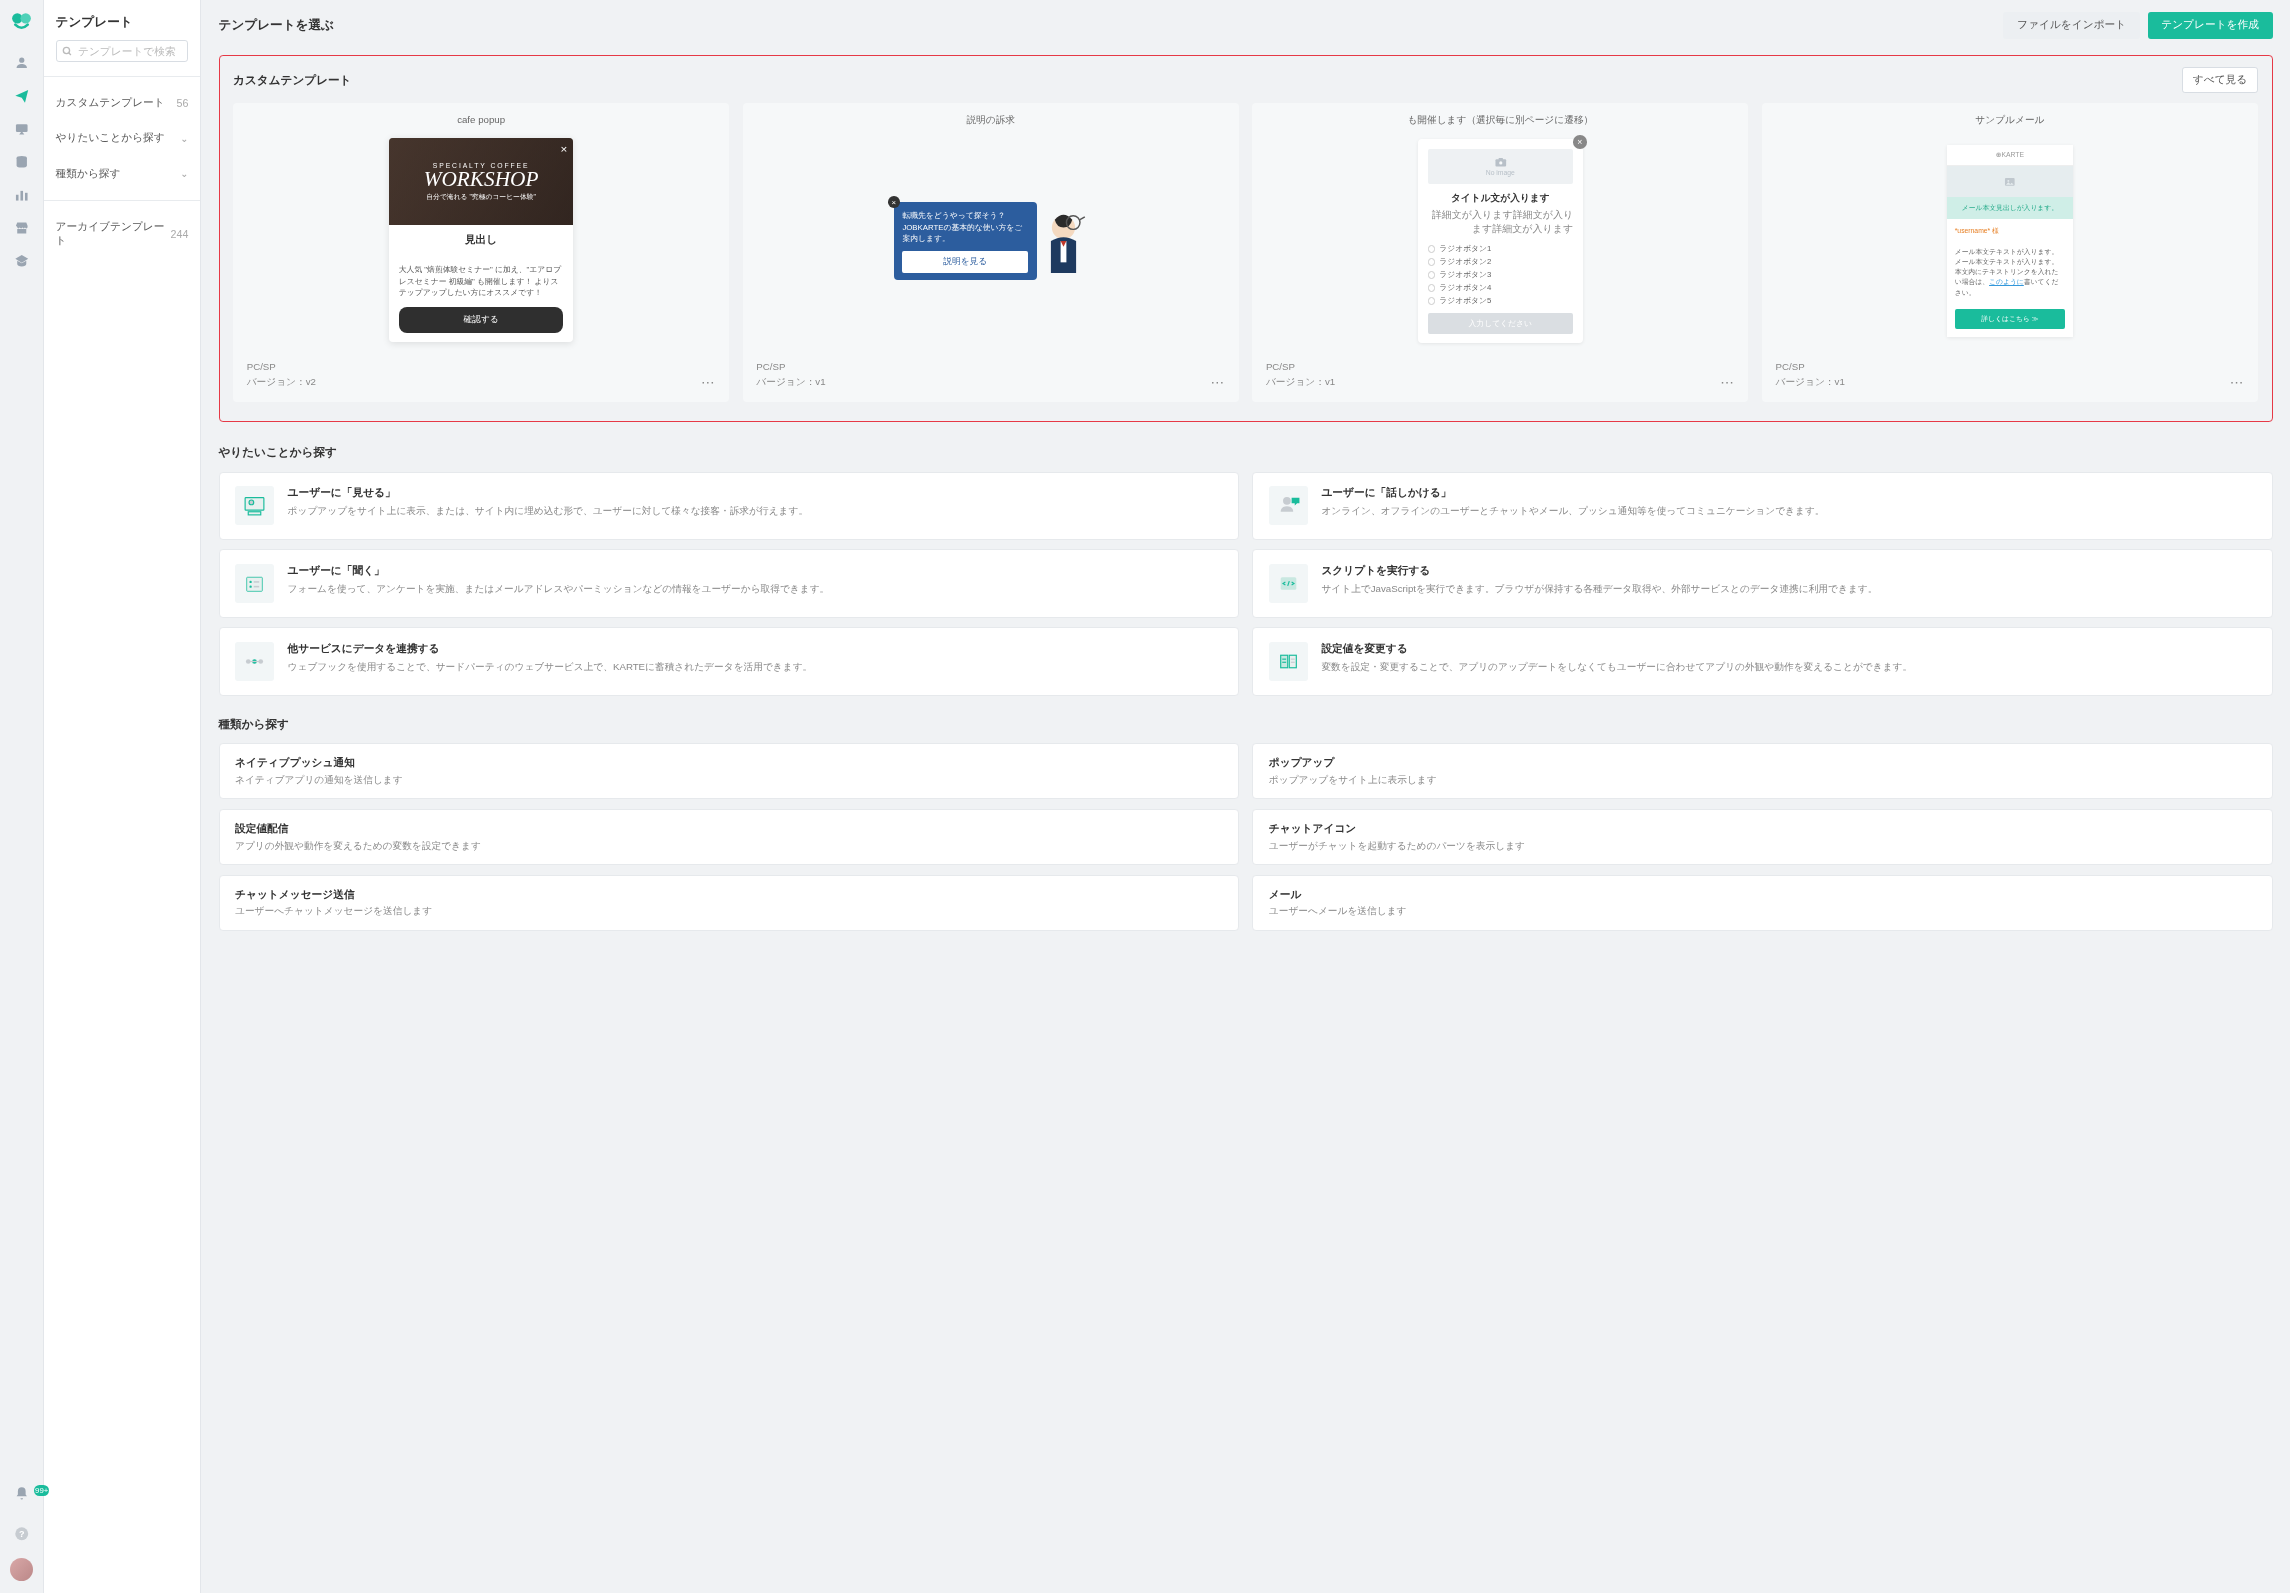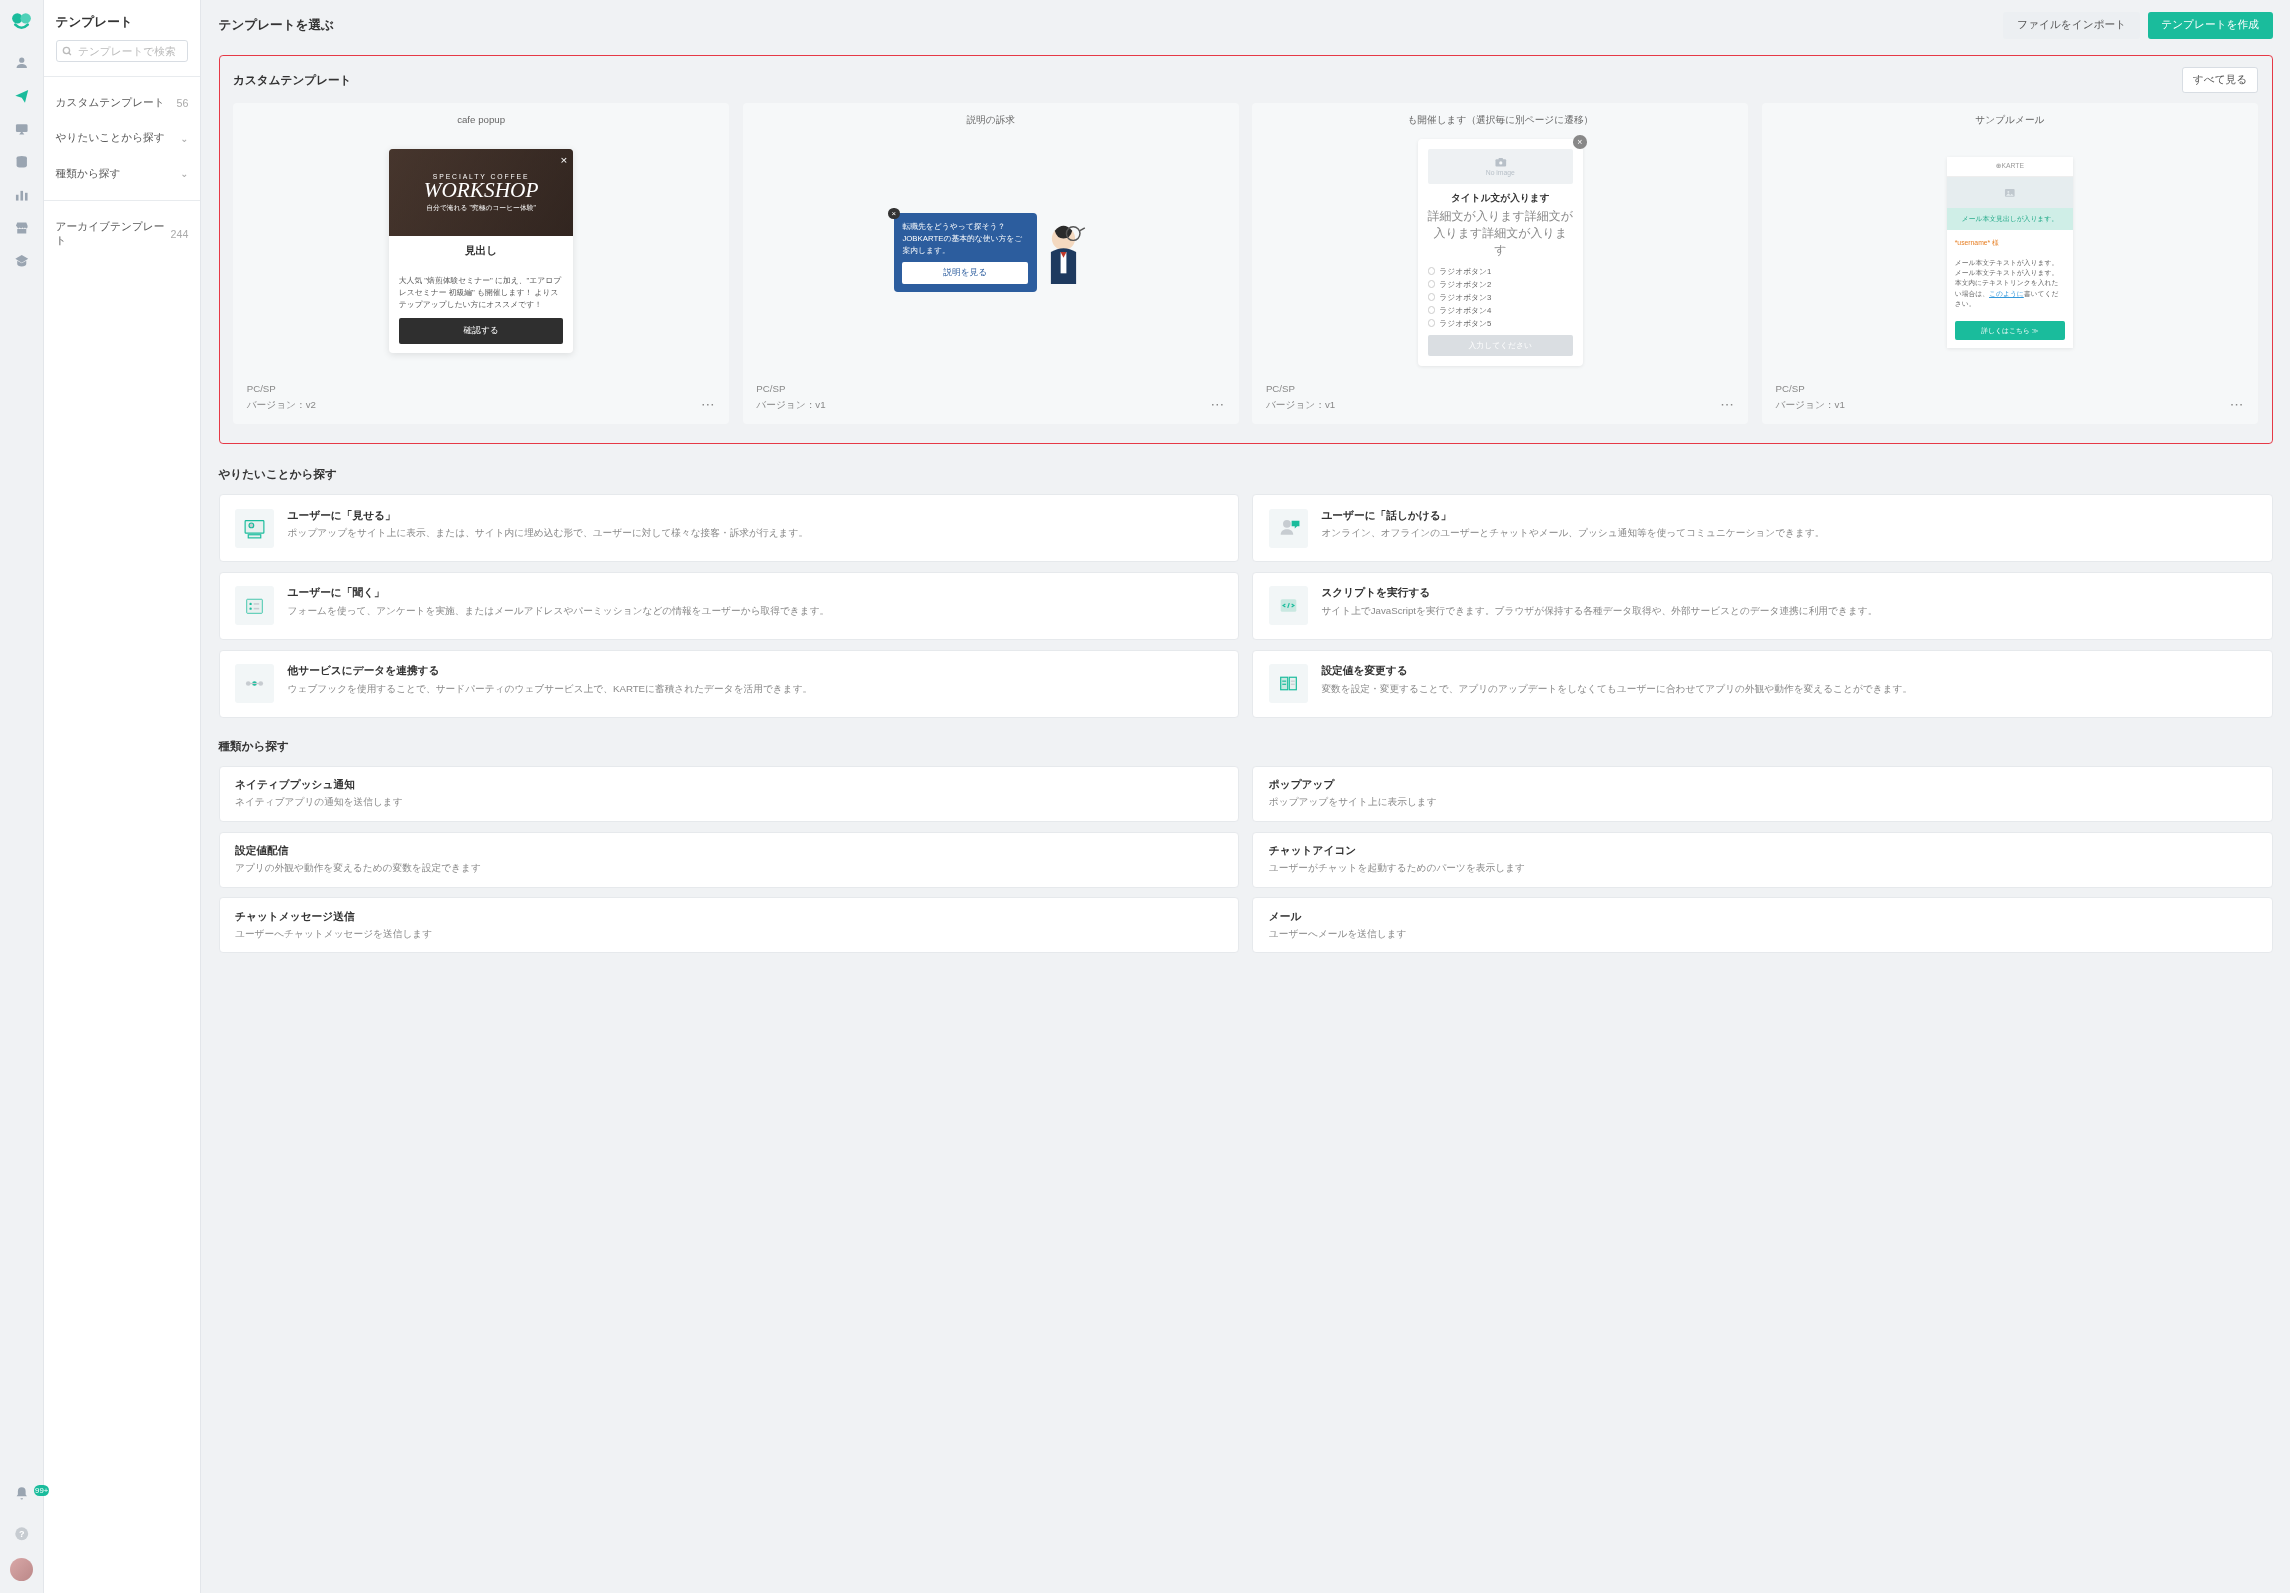--- a/index.html
+++ b/index.html
@@ -54,37 +54,37 @@
 
 .p1{background:#fff;border-radius:3.9px;box-shadow:0 1.9px 7.8px rgba(0,0,0,.1);width:184px;overflow:hidden;font-size:8.7px}
 .p1-img{height:87px;background:linear-gradient(rgba(40,30,25,.55),rgba(40,30,25,.55)),linear-gradient(120deg,#6b5245,#3d2e28);position:relative;color:#fff;display:flex;flex-direction:column;align-items:center;justify-content:center}
 .p1-img .x{position:absolute;top:3.9px;right:5.8px;font-size:11.6px}
 .p1-img .t1{font-size:6.8px;letter-spacing:1.9px}
 .p1-img .t2{font-family:cursive;font-size:21.3px;font-style:italic;line-height:1}
 .p1-img .t3{font-size:6.8px;margin-top:1.9px}
 .p1-body{padding:7.8px 9.7px 9.7px;text-align:center}
 .p1-body h4{font-size:10.7px;margin-bottom:17px}
 .p1-body p{font-size:7.8px;color:#555;line-height:1.5;margin-bottom:7.8px;text-align:left}
-.p1-btn{background:#2f2f2f;color:#fff;font-size:8.7px;padding:6.8px;border-radius:2px}
+.p1-btn{background:#2f2f2f;color:#fff;font-size:8.7px;padding:6.8px;border-radius:8px}
 
 
 .p2{display:flex;align-items:center;gap:1.9px;width:194px}
 .p2-bubble{background:#2c5d9e;color:#fff;border-radius:3.9px;padding:7.8px 8.7px;font-size:7.8px;flex:1;position:relative}
 .p2-bubble .x{position:absolute;top:-5.8px;left:-5.8px;background:#333;color:#fff;width:11.6px;height:11.6px;border-radius:50%;font-size:7.8px;display:flex;align-items:center;justify-content:center}
 .p2-bubble p{line-height:1.5;margin-bottom:5.8px}
 .p2-btn{background:#fff;color:#2c5d9e;text-align:center;padding:4.9px;border-radius:1.9px;font-size:8.7px}
 .p2-char{width:49px;height:63px;display:flex;align-items:flex-end;justify-content:center}
 
 
 .p3{background:#fff;border-radius:3.9px;width:165px;padding:9.7px;position:relative;font-size:7.8px;box-shadow:0 1px 3.9px rgba(0,0,0,.08)}
 .p3 .xg{position:absolute;top:-3.9px;right:-3.9px;width:13.6px;height:13.6px;background:#888;color:#fff;border-radius:50%;font-size:8.7px;display:flex;align-items:center;justify-content:center}
 .p3-noimg{background:#eef1f3;height:35px;display:flex;flex-direction:column;align-items:center;justify-content:center;color:#b8c0c8;margin-bottom:7.8px;border-radius:1.9px}
 .p3-noimg span{font-size:6.8px;margin-top:1px}
 .p3 h4{font-size:9.7px;text-align:center;margin-bottom:3.9px}
-.p3 .desc{font-size:12px;color:#888;text-align:center;line-height:1.4;margin-bottom:5.8px}
+.p3 .desc{font-size:10px;color:#888;text-align:right;line-height:1.4;margin-bottom:5.8px}
 .p3 .radio{display:flex;align-items:center;gap:3.9px;padding:1px 0;color:#666}
 .p3 .radio .o{width:7.8px;height:7.8px;border:1px solid #ccc;border-radius:50%}
 .p3-btn{background:#dadee2;color:#fff;text-align:center;padding:4.9px;border-radius:1.9px;margin-top:5.8px;font-size:7.8px}
 
 
 .p4{background:#fff;width:126px;font-size:6.8px;box-shadow:0 1px 3.9px rgba(0,0,0,.08)}
 .p4-head{text-align:center;padding:5.8px;color:#999;border-bottom:1px solid #eee;font-size:6.8px}
 .p4-hero{background:#e6edef;height:31px;display:flex;align-items:center;justify-content:center;color:#c0c8ce}
 .p4-title{background:#cfeee7;text-align:center;padding:5.8px;font-size:6.8px;color:#2a8}
 .p4-body{padding:7.8px;color:#666;line-height:1.5}

